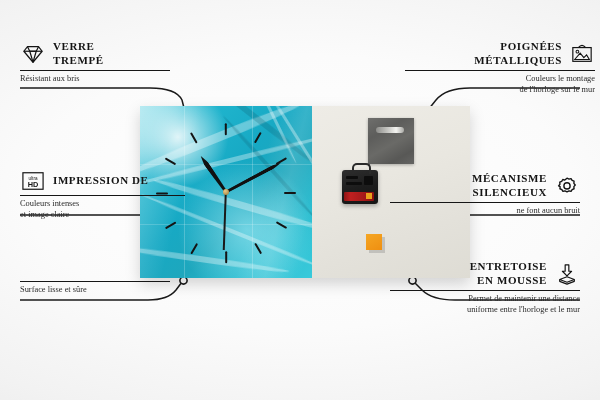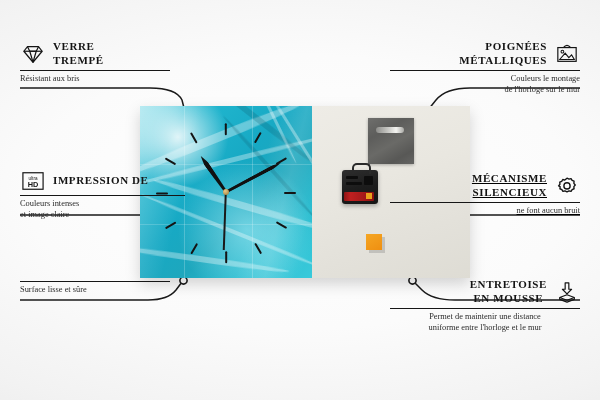--- a/index.html
+++ b/index.html
@@ -224,56 +224,56 @@
     <div class="rule" style="width:165px;"></div>
     <div class="cal-sub">Couleurs intenses</div>
     <div class="cal-sub">et image claire</div>
   </div>
 
   <div class="callout left" style="left:20px;top:278px;">
     <div class="rule" style="width:150px;"></div>
     <div class="cal-sub">Surface lisse et sûre</div>
   </div>
 
-  <div class="callout right" style="left:390px;top:40px;">
+  <div class="callout right" style="left:405px;top:40px;">
     <div class="cal-head">
       <div>
         <div class="cal-title">POIGNÉES</div>
         <div class="cal-title">MÉTALLIQUES</div>
       </div>
       <svg class="ico" viewBox="0 0 28 24">
         <path d="M10 5 Q14 0 18 5" fill="none" stroke="#141414" stroke-width="1.3"></path>
         <rect x="4" y="5" width="20" height="15" fill="none" stroke="#141414" stroke-width="1.3"></rect>
         <path d="M6 18 L12 11 L16 16 L19 13 L22 18 Z" fill="none" stroke="#141414" stroke-width="1.2"></path>
         <circle cx="9" cy="9.5" r="1.5" fill="none" stroke="#141414" stroke-width="1.1"></circle>
       </svg>
     </div>
     <div class="rule" style="width:190px;margin-left:0;"></div>
     <div class="cal-sub">Couleurs le montage</div>
     <div class="cal-sub">de l'horloge sur le mur</div>
   </div>
 
-  <div class="callout right" style="left:390px;top:172px;text-decoration:underline;">
+  <div class="callout right" style="left:390px;top:172px;">
     <div class="cal-head">
       <div>
         <div class="cal-title">MÉCANISME</div>
         <div class="cal-title">SILENCIEUX</div>
       </div>
       <svg class="ico" viewBox="0 0 28 24">
         <g fill="none" stroke="#141414" stroke-width="1.5" stroke-linejoin="round">
           <path d="M14 3.5 l2.2 1.0 2.2 -0.6 1.2 2.0 2.1 0.9 -0.2 2.3 1.5 1.8 -1.5 1.8 0.2 2.3 -2.1 0.9 -1.2 2.0 -2.2 -0.6 -2.2 1.0 -2.2 -1.0 -2.2 0.6 -1.2 -2.0 -2.1 -0.9 0.2 -2.3 L4.8 11.9 l1.5 -1.8 -0.2 -2.3 2.1 -0.9 1.2 -2.0 2.2 0.6 Z"></path>
           <circle cx="14" cy="11.9" r="3.4"></circle>
         </g>
       </svg>
     </div>
     <div class="rule" style="width:190px;"></div>
     <div class="cal-sub">ne font aucun bruit</div>
   </div>
 
-  <div class="callout right" style="left:390px;top:278px;text-align:center;">
+  <div class="callout right" style="left:390px;top:260px;">
     <div class="cal-head">
       <div>
         <div class="cal-title">ENTRETOISE</div>
         <div class="cal-title">EN MOUSSE</div>
       </div>
       <svg class="ico" viewBox="0 0 28 24">
         <g fill="none" stroke="#141414" stroke-width="1.3" stroke-linejoin="round">
           <path d="M12 2 h4 v7 h3 l-5 5 -5 -5 h3 Z"></path>
           <path d="M14 15 l8 3 -8 3 -8 -3 Z"></path>
           <path d="M6 18.4 v1.6 l8 3 8 -3 v-1.6"></path>

